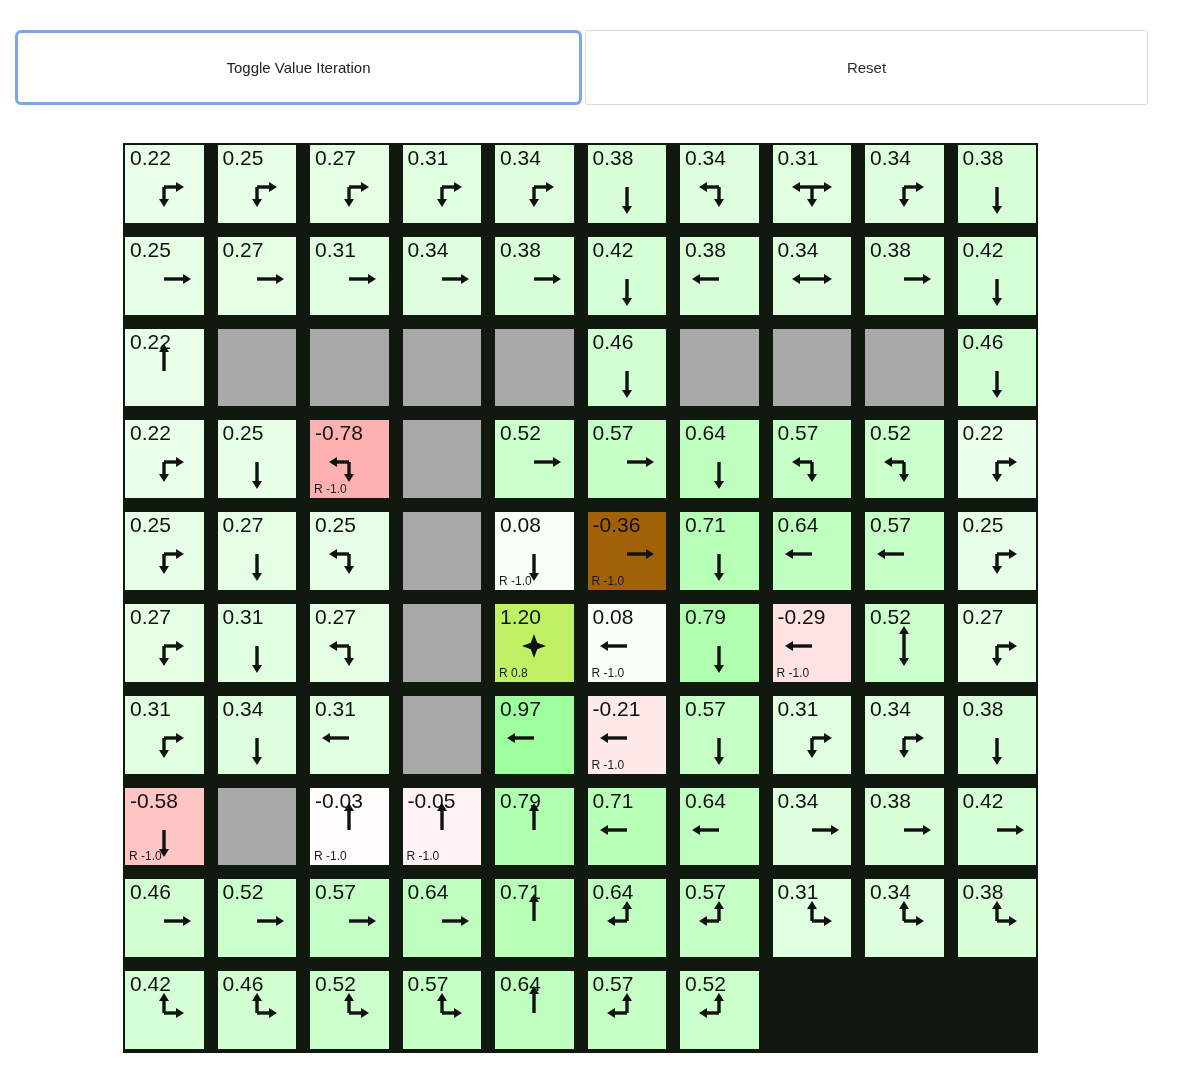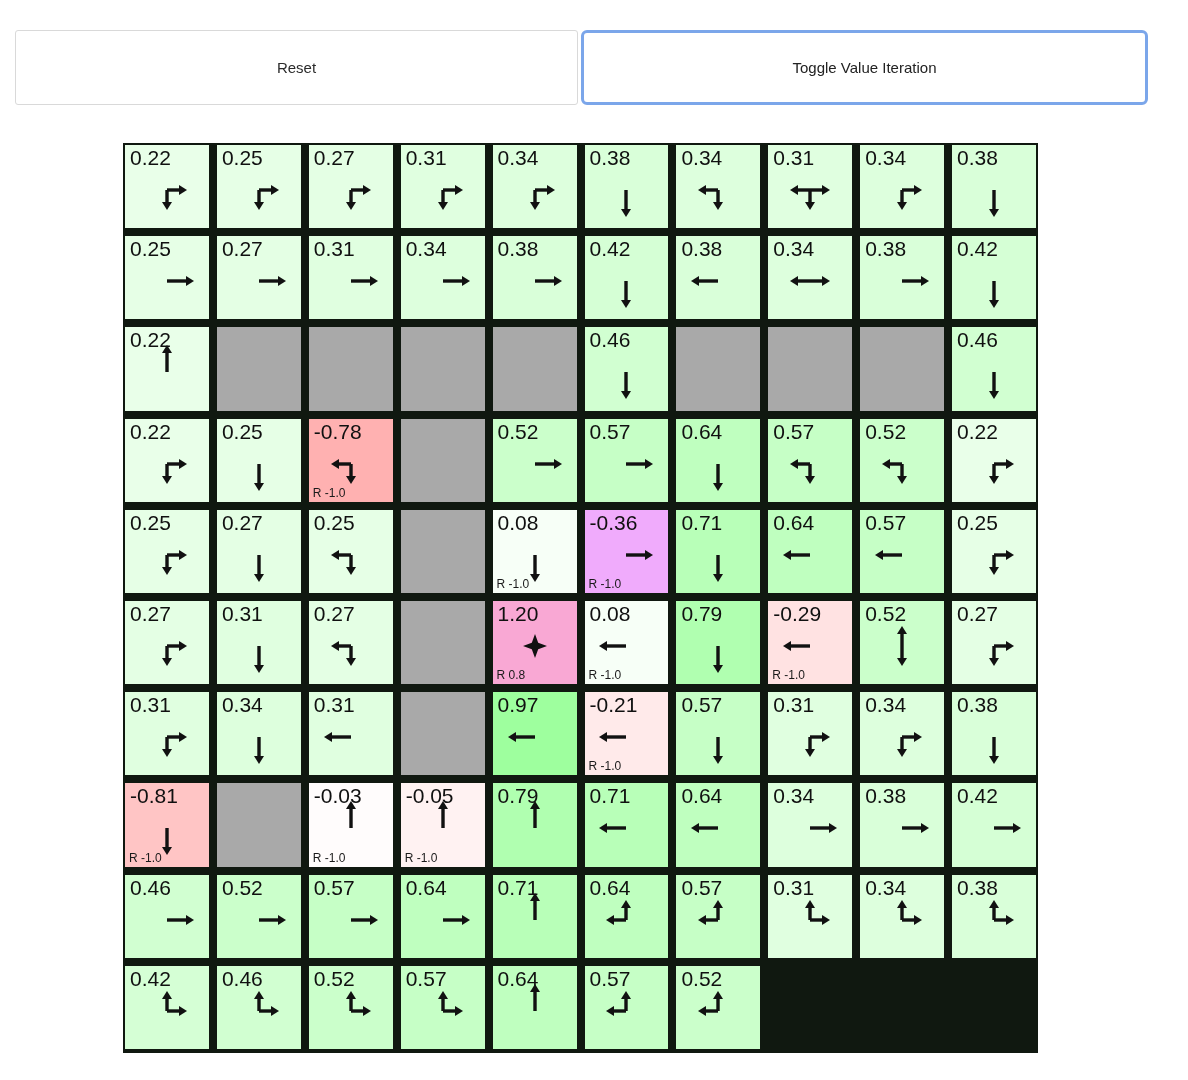--- a/index.html
+++ b/index.html
@@ -18,43 +18,43 @@
     padding:0;
   }
   .tb-btn.active{
     border:3px solid var(--accent,#7ba6ea);border-radius:6px;color:#222;
   }
   .grid{
     position:absolute;left:123px;top:143px;width:915px;height:910px;
     box-sizing:border-box;background:var(--line,#101810);
     border:2px solid var(--line,#101810);border-bottom-width:4px;
     display:grid;grid-template-columns:repeat(10,1fr);grid-template-rows:repeat(10,1fr);
-    gap:8px;
+    gap:14px;
   }
   .cell{position:relative;overflow:hidden;}
   .cell.wall{background:var(--wall,#a9a9a9);}
   .cell .val{
     position:absolute;top:0px;left:5px;font-size:21px;line-height:1.25;
     color:#101010;white-space:nowrap;
   }
   .cell .reward{
     position:absolute;bottom:2px;left:4px;font-size:12px;color:#1a1a1a;
     white-space:nowrap;
   }
   .cell svg{
     position:absolute;left:50%;top:54%;transform:translate(-50%,-50%);
     pointer-events:none;
   }
 </style>
 </head>
 <body>
 
 <div class="toolbar">
+    <button class="tb-btn active">Toggle Value Iteration</button>
     <button class="tb-btn">Reset</button>
-    <button class="tb-btn active">Toggle Value Iteration</button>
   </div>
 <div class="grid">
     <div class="cell" style="background: rgb(233, 255, 233);">
       <span class="val">0.22</span>
       <svg width="56" height="56" viewBox="0 0 56 56">
         <line x1="28" y1="28" x2="40" y2="28" stroke="#111111" stroke-width="3.4"></line>
         <polygon points="48,28 40,33 40,23" fill="#111111"></polygon>
         <line x1="28" y1="28" x2="28" y2="40" stroke="#111111" stroke-width="3.4"></line>
         <polygon points="28,48 23,40 33,40" fill="#111111"></polygon>
       </svg>
@@ -340,21 +340,21 @@
     </div>
     <div class="cell wall"></div>
     <div class="cell" style="background: rgb(247, 255, 247);">
       <span class="val">0.08</span>
       <svg width="56" height="56" viewBox="0 0 56 56">
         <line x1="28" y1="28" x2="28" y2="47" stroke="#111111" stroke-width="3.4"></line>
         <polygon points="28,55 23,47 33,47" fill="#111111"></polygon>
       </svg>
       <span class="reward">R -1.0</span>
     </div>
-    <div class="cell" style="background: #f0abfc;">
+    <div class="cell" style="background: #a16207;">
       <span class="val">-0.36</span>
       <svg width="56" height="56" viewBox="0 0 56 56">
         <line x1="28" y1="28" x2="47" y2="28" stroke="#111111" stroke-width="3.4"></line>
         <polygon points="55,28 47,33 47,23" fill="#111111"></polygon>
       </svg>
       <span class="reward">R -1.0</span>
     </div>
     <div class="cell" style="background: rgb(184, 255, 184);">
       <span class="val">0.71</span>
       <svg width="56" height="56" viewBox="0 0 56 56">
@@ -404,21 +404,21 @@
     <div class="cell" style="background: rgb(228, 255, 228);">
       <span class="val">0.27</span>
       <svg width="56" height="56" viewBox="0 0 56 56">
         <line x1="28" y1="28" x2="16" y2="28" stroke="#111111" stroke-width="3.4"></line>
         <polygon points="8,28 16,23 16,33" fill="#111111"></polygon>
         <line x1="28" y1="28" x2="28" y2="40" stroke="#111111" stroke-width="3.4"></line>
         <polygon points="28,48 23,40 33,40" fill="#111111"></polygon>
       </svg>
     </div>
     <div class="cell wall"></div>
-    <div class="cell" style="background: #f9a8d4; text-align: right;">
+    <div class="cell" style="background: #bef264; text-align: right;">
       <span class="val">1.20</span>
       <svg width="56" height="56" viewBox="0 0 56 56">
         <path d="M28 16 L31.2 24.8 L40 28 L31.2 31.2 L28 40 L24.8 31.2 L16 28 L24.8 24.8 Z" fill="#111111"></path>
       </svg>
       <span class="reward">R 0.8</span>
     </div>
     <div class="cell" style="background: rgb(247, 255, 247);">
       <span class="val">0.08</span>
       <svg width="56" height="56" viewBox="0 0 56 56">
         <line x1="28" y1="28" x2="9" y2="28" stroke="#111111" stroke-width="3.4"></line>
@@ -524,21 +524,21 @@
       </svg>
     </div>
     <div class="cell" style="background: rgb(217, 255, 217);">
       <span class="val">0.38</span>
       <svg width="56" height="56" viewBox="0 0 56 56">
         <line x1="28" y1="28" x2="28" y2="47" stroke="#111111" stroke-width="3.4"></line>
         <polygon points="28,55 23,47 33,47" fill="#111111"></polygon>
       </svg>
     </div>
     <div class="cell" style="background: rgb(255, 197, 197);">
-      <span class="val">-0.81</span>
+      <span class="val">-0.58</span>
       <svg width="56" height="56" viewBox="0 0 56 56">
         <line x1="28" y1="28" x2="28" y2="47" stroke="#111111" stroke-width="3.4"></line>
         <polygon points="28,55 23,47 33,47" fill="#111111"></polygon>
       </svg>
       <span class="reward">R -1.0</span>
     </div>
     <div class="cell wall"></div>
     <div class="cell" style="background: rgb(255, 252, 252);">
       <span class="val">-0.03</span>
       <svg width="56" height="56" viewBox="0 0 56 56">

